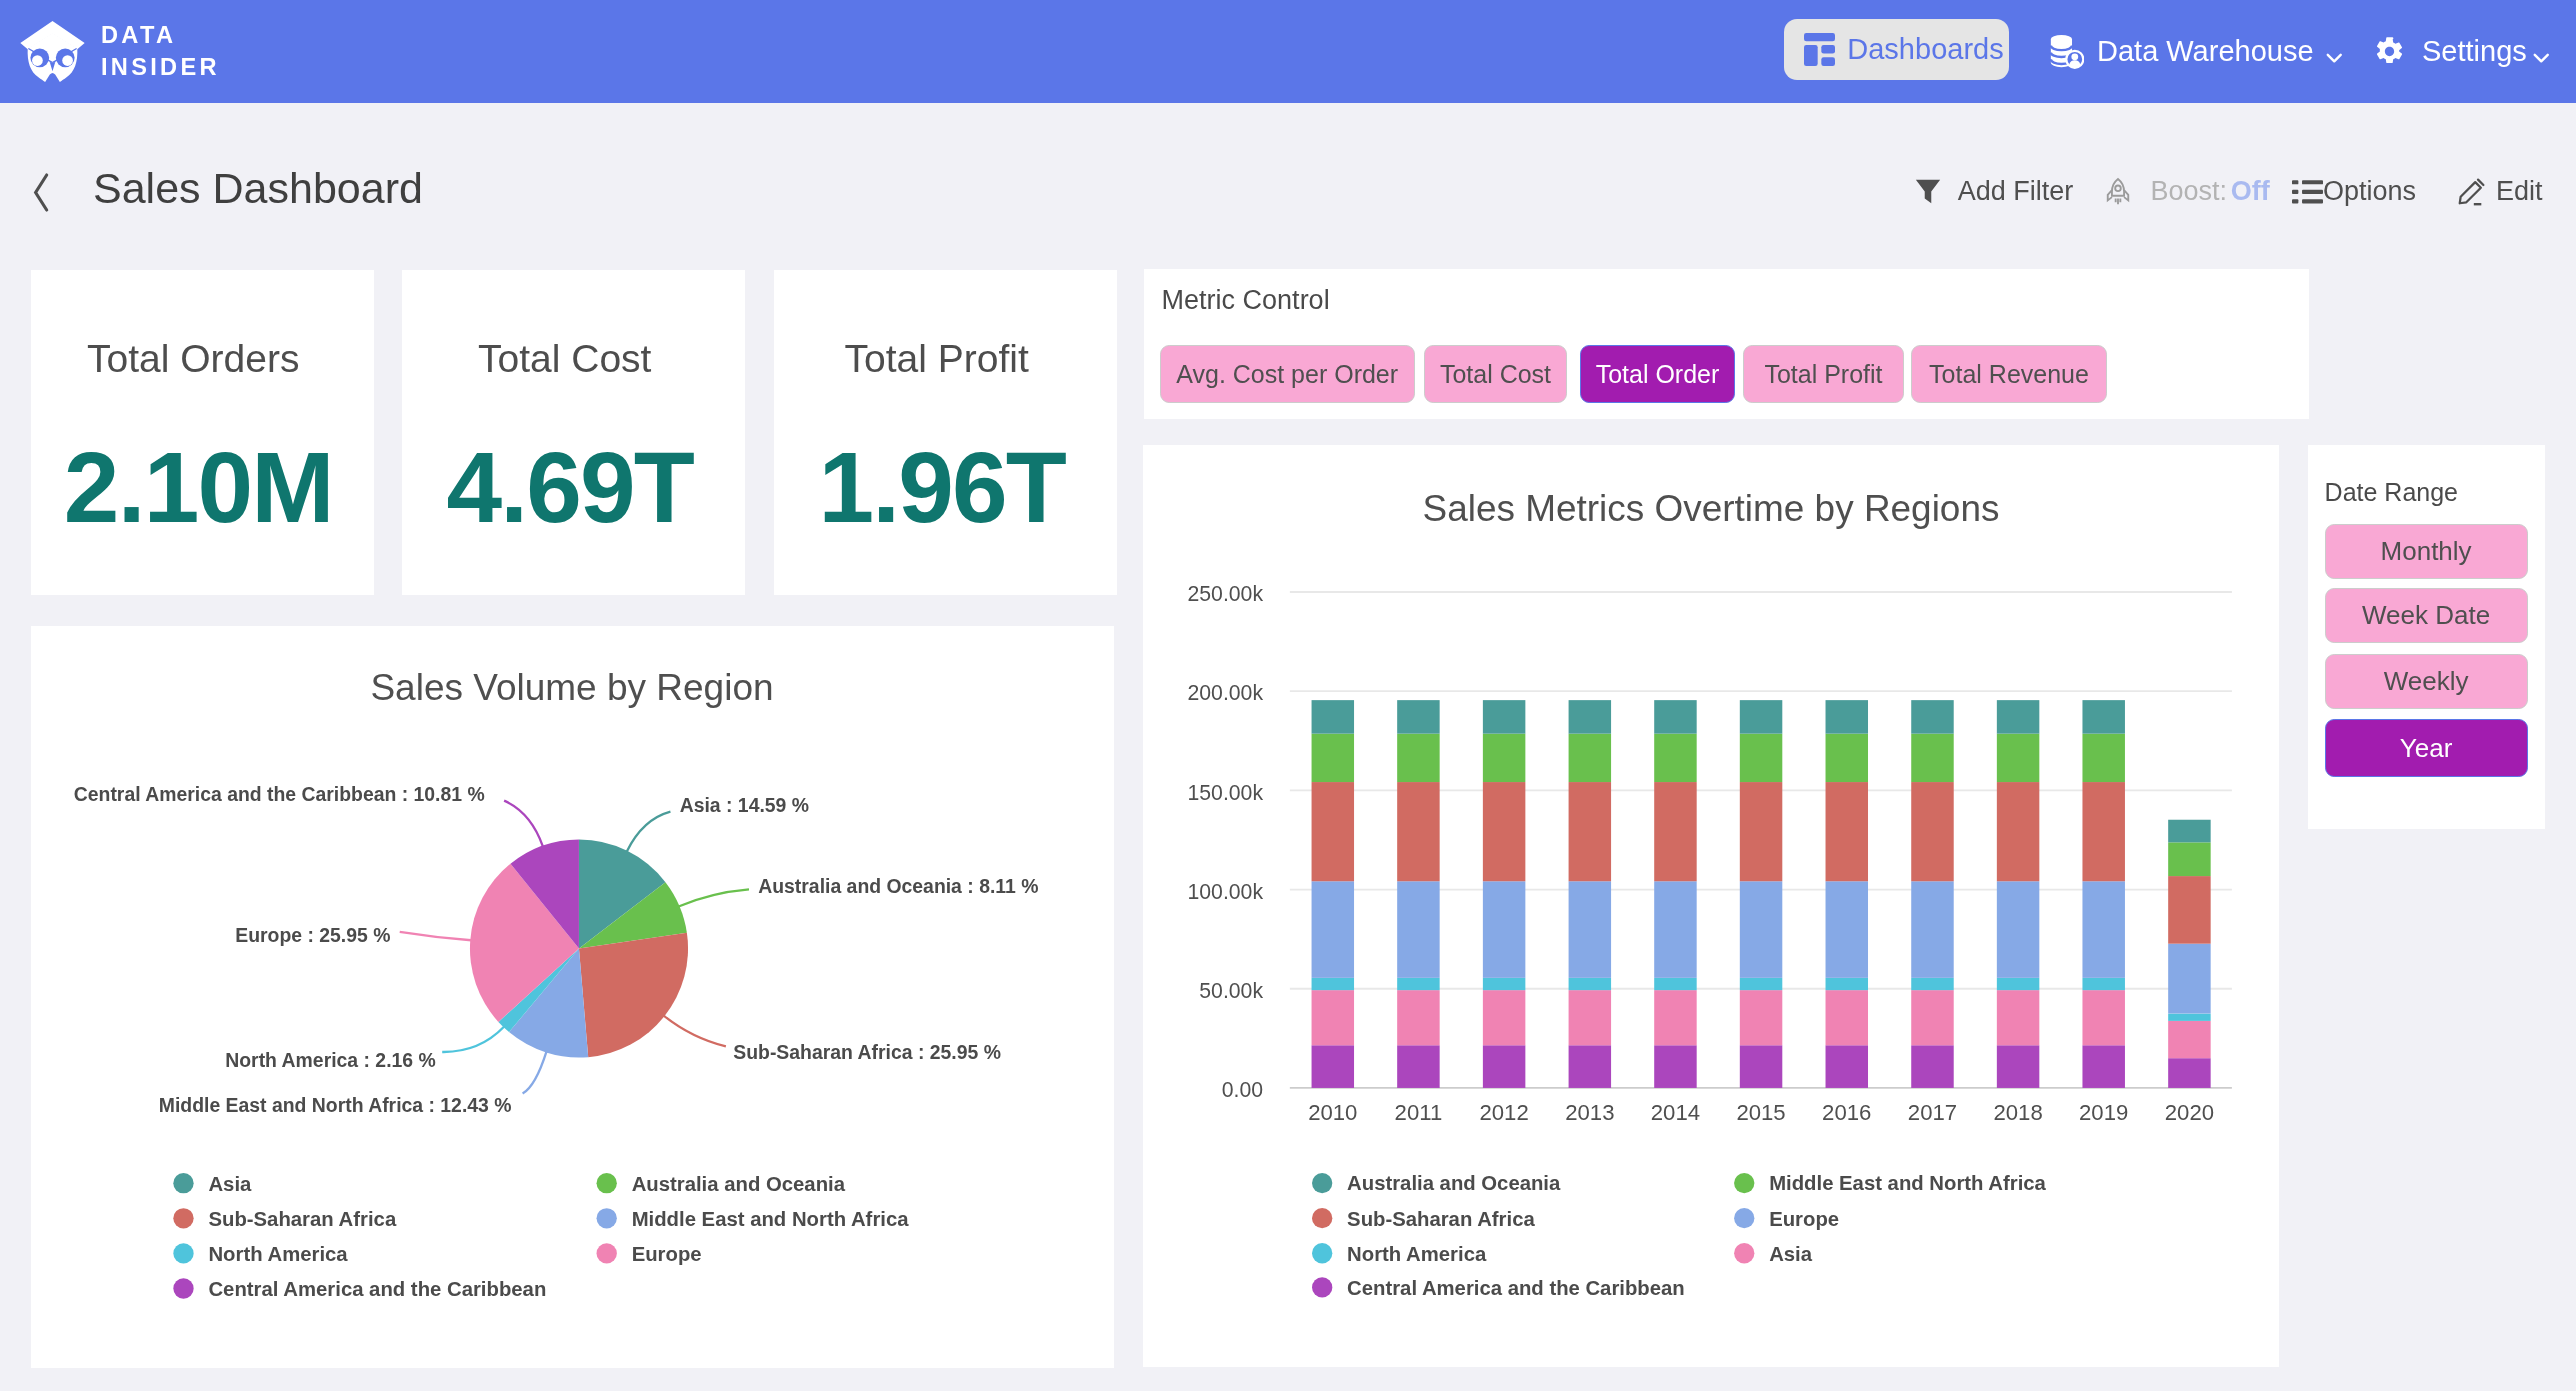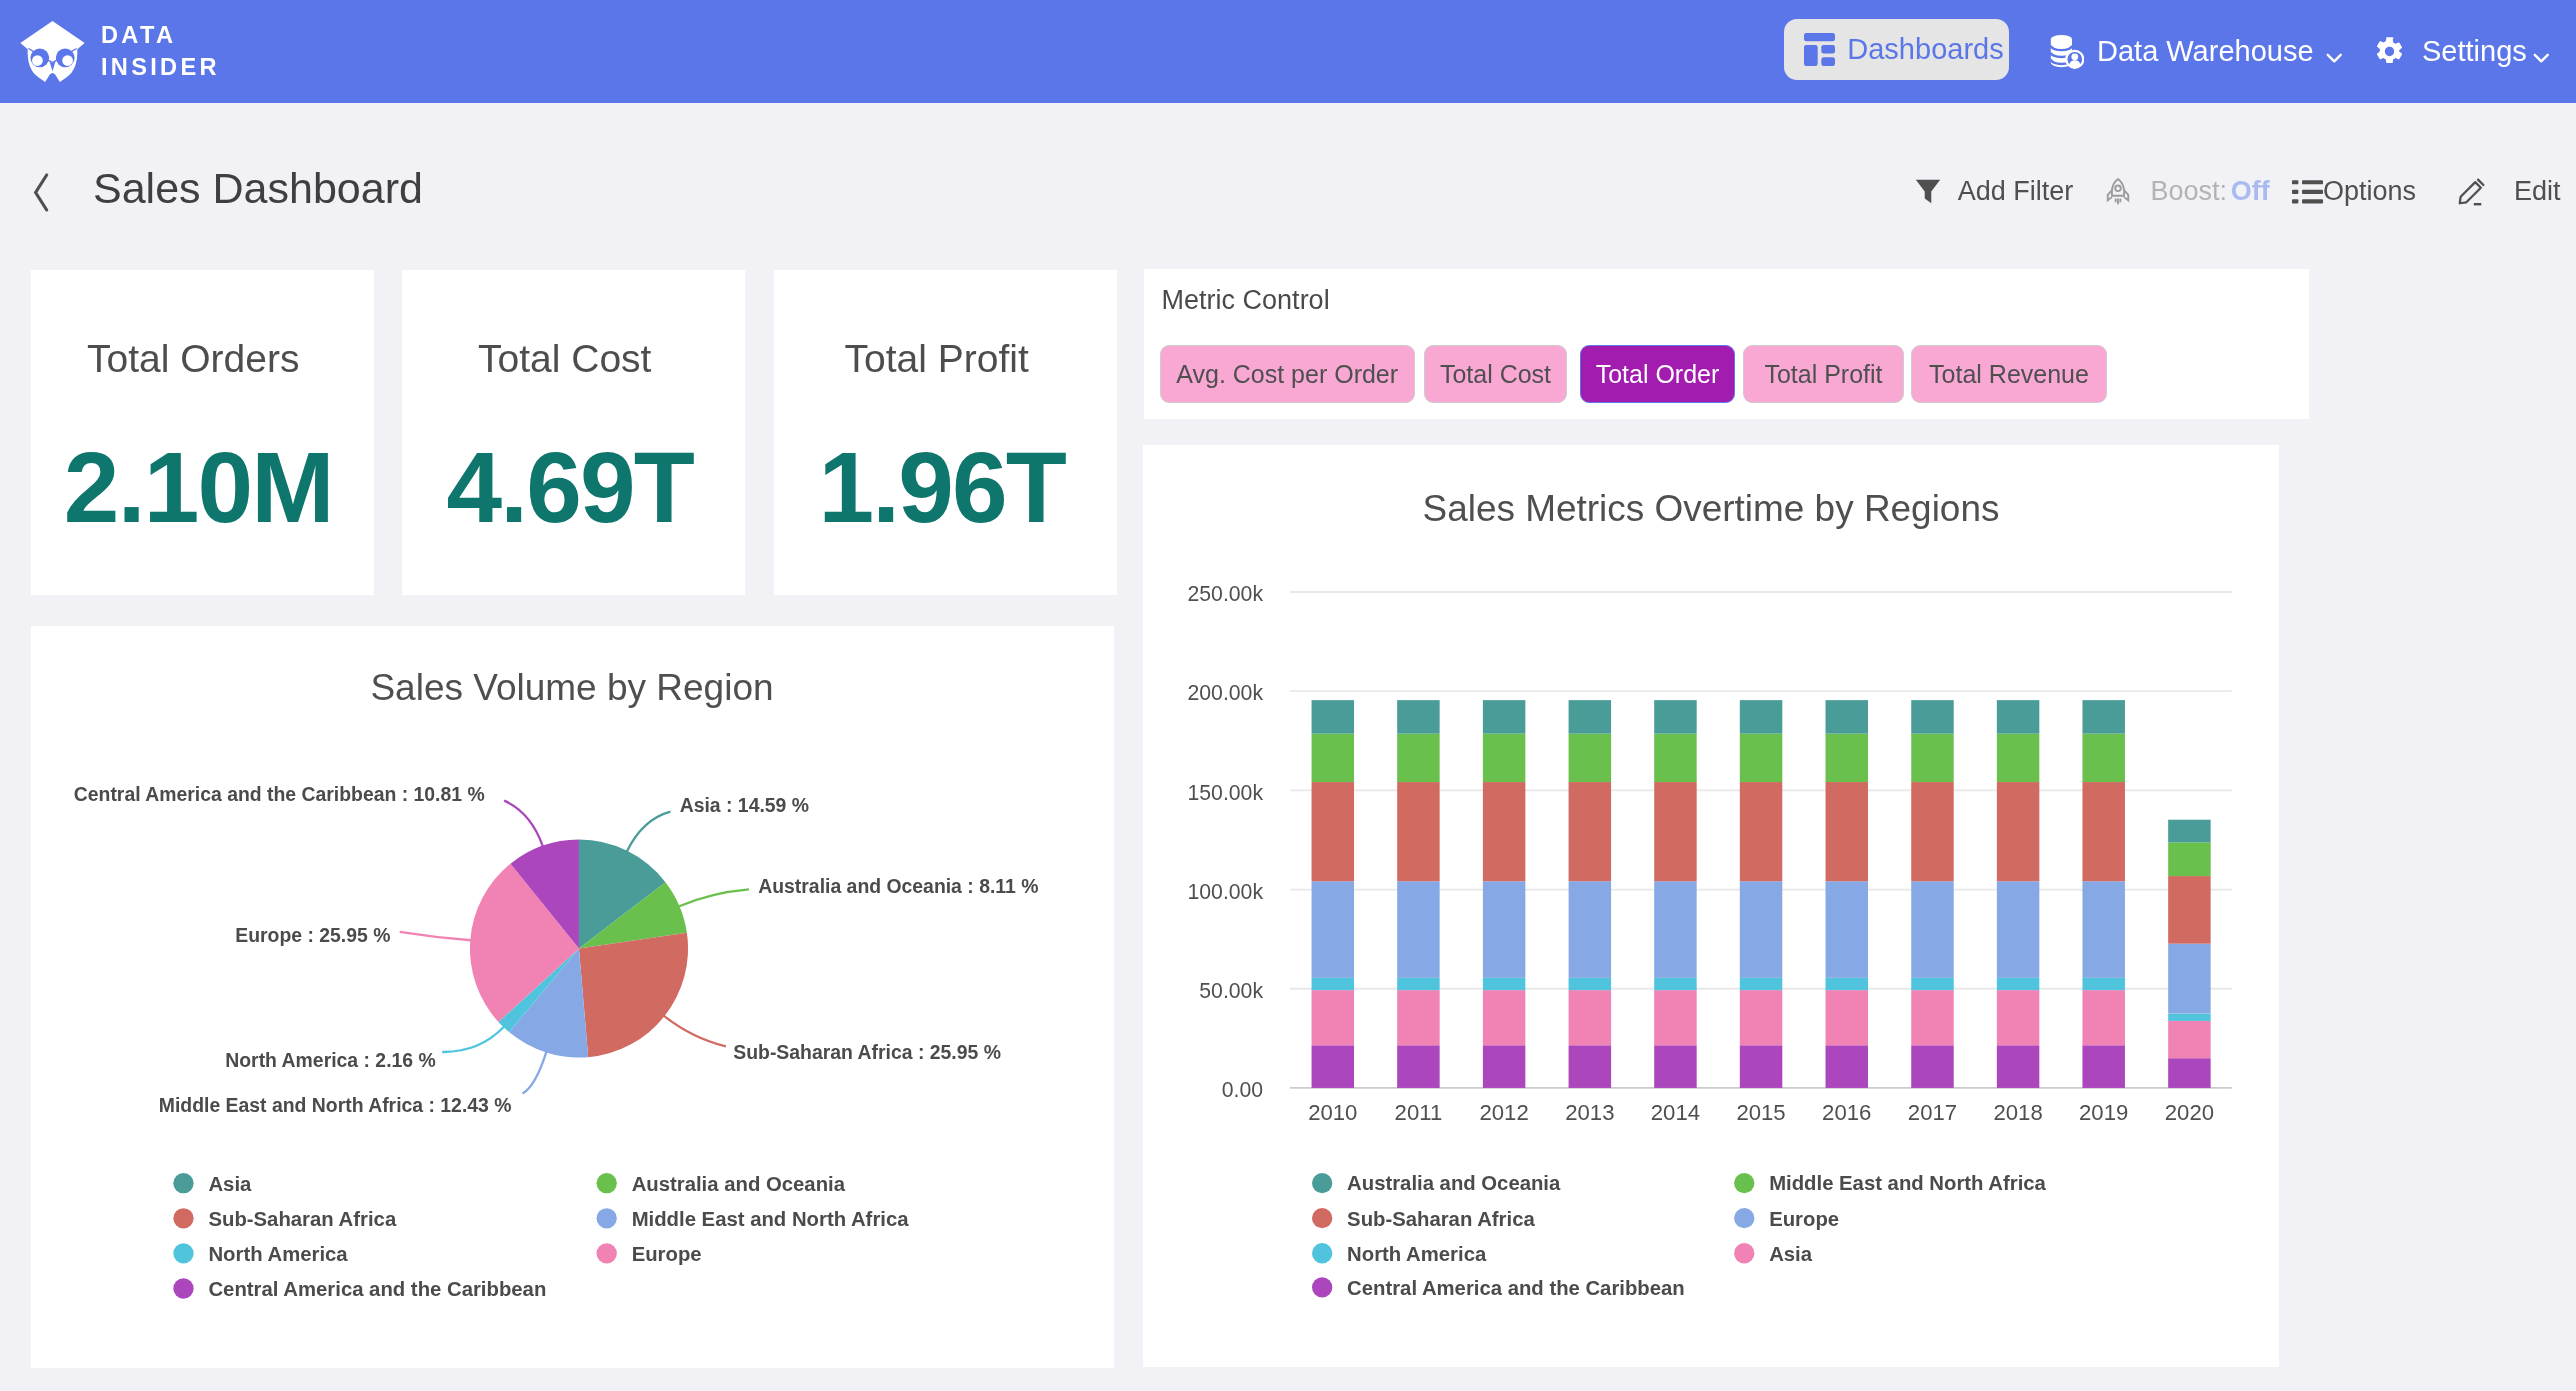--- a/index.html
+++ b/index.html
@@ -107,21 +107,21 @@
         <rect x="11" y="22" width="23" height="4.6" rx="1"></rect>
 </svg>
       <span style="">Options</span>
     </div>
 <div class="hctl" style="left:2456px;">
       <svg width="30" height="30" viewBox="0 0 32 32">
 <path d="M20.5 5.5 L26.5 11.5 L11 27 L4 28 L5 21 Z" fill="none" stroke="#4f4f4f" stroke-width="2.4" stroke-linejoin="round"></path>
 <line x1="23.5" y1="2.8" x2="29.2" y2="8.5" stroke="#4f4f4f" stroke-width="2.4" stroke-linecap="round"></line>
 <line x1="19" y1="29" x2="27" y2="29" stroke="#4f4f4f" stroke-width="2.6"></line>
 </svg>
-      <span style="margin-left:28px;text-align:right;">Edit</span>
+      <span style="margin-left:10px;text-align:right;">Edit</span>
     </div>
 
 <div class="kpi" style="left:30.5px;">
       <div class="t">Total Orders</div>
       <div class="v">2.10M</div>
     </div>
 <div class="kpi" style="left:402px;">
       <div class="t">Total Cost</div>
       <div class="v">4.69T</div>
     </div>
@@ -293,15 +293,22 @@
 <circle cx="1888" cy="1281" r="11" fill="#69c04d"></circle>
 <text x="1915" y="1289" font-size="22" font-weight="bold" fill="#4b4b4b">Middle East and North Africa</text>
 <circle cx="1888" cy="1319" r="11" fill="#86a9e6"></circle>
 <text x="1915" y="1327" font-size="22" font-weight="bold" fill="#4b4b4b">Europe</text>
 <circle cx="1888" cy="1357" r="11" fill="#f083b3"></circle>
 <text x="1915" y="1365" font-size="22" font-weight="bold" fill="#4b4b4b">Asia</text>
 <text x="1852" y="564" text-anchor="middle" font-size="40" fill="#4f4f4f">Sales Metrics Overtime by Regions</text>
 </svg></div>
 </div>
 
+<div class="card" style="left:2308px; top:445px; width:237px; height:384px;">
+  <div class="abs" style="left:16.6px; top:33px; font-size:25px; color:#4a4a4a;">Date Range</div>
+  <div class="abs btn" style="left:16.6px; top:79px; width:203px; height:55px; font-size:26px;">Monthly</div>
+  <div class="abs btn" style="left:16.6px; top:143px; width:203px; height:55px; font-size:26px;">Week Date</div>
+  <div class="abs btn" style="left:16.6px; top:209px; width:203px; height:55px; font-size:26px;">Weekly</div>
+  <div class="abs btn sel" style="left:16.6px; top:274px; width:203px; height:58px; font-size:26px;">Year</div>
+</div>
 
 </div>
 
 
 </body></html>

